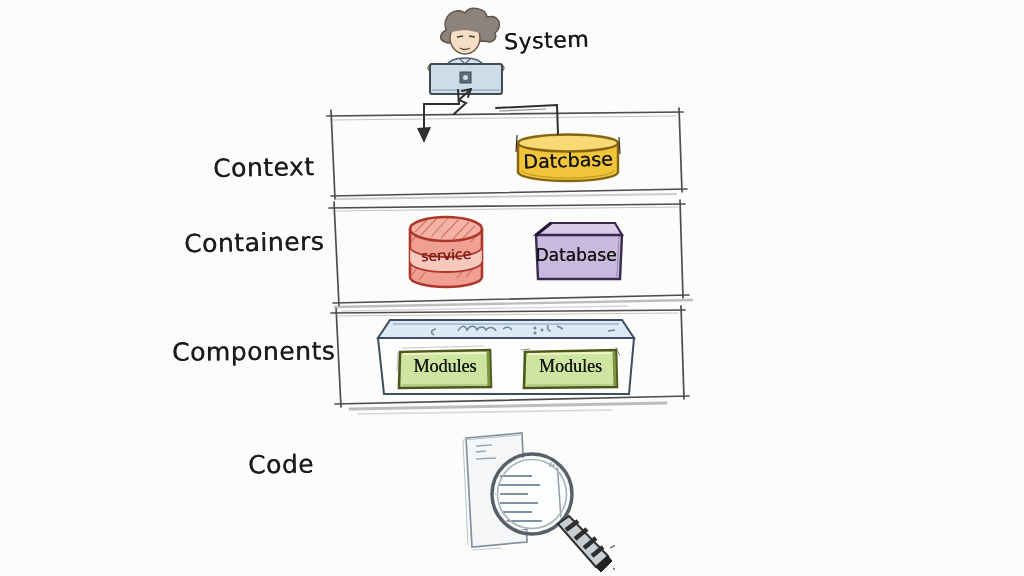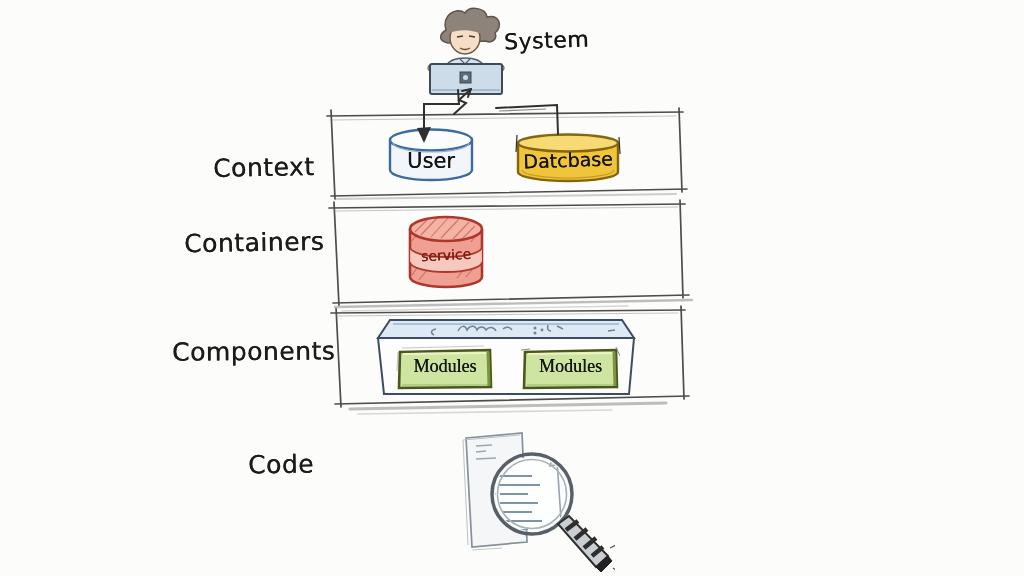--- a/index.html
+++ b/index.html
@@ -82,28 +82,20 @@
       <ellipse cx="91" cy="64" rx="5" ry="4" fill="#f6ddc6" stroke="#6b5a4a" stroke-width="1.2"></ellipse>
       <rect x="22" y="60" width="72" height="30" rx="2" fill="#ccdce9" stroke="#3e4a55" stroke-width="2"></rect>
       <path d="M24,86 L92,86" stroke="#9db0bf" stroke-width="1.4"></path>
       <rect x="52" y="68" width="11" height="11" fill="#5d6b77" stroke="#3e4a55" stroke-width="1"></rect>
       <circle cx="57.5" cy="73.5" r="2.5" fill="#ccdce9"></circle>
     </svg>
   </div>
 
   <span class="system-label" style="left:504px;top:28px">System</span>
 
-  <div class="node" style="left:382px;top:126px;width:98px;height:58px">
-    <svg width="98" height="58" viewBox="0 0 98 58">
-      <path d="M8,14 L8,44 A41,10 0 0 0 90,44 L90,14" fill="#f2f6fa" stroke="#3c6b9e" stroke-width="2.4"></path>
-      <ellipse cx="49" cy="14" rx="41" ry="10.5" fill="#fafcfe" stroke="#3c6b9e" stroke-width="2.4"></ellipse>
-      <path d="M11,17 A38,9 0 0 0 87,17" fill="none" stroke="#9ab4d0" stroke-width="1.1"></path>
-    </svg>
-    <span class="node-label lbl-user">User</span>
-  </div>
 
   <div class="node" style="left:512px;top:132px;width:112px;height:54px">
     <svg width="112" height="54" viewBox="0 0 112 54">
       <path d="M6,11 L6,40 A50,9 0 0 0 106,40 L106,11" fill="#f1c53a" stroke="#85650f" stroke-width="2.4"></path>
       <ellipse cx="56" cy="11" rx="50" ry="8.5" fill="#f7da74" stroke="#85650f" stroke-width="2.4"></ellipse>
       <path d="M10,38 A46,8 0 0 0 102,38" fill="none" stroke="#a8811d" stroke-width="1.2" opacity=".6"></path>
       <path d="M5,3 L4,20 M107,5 L108,22" stroke="#2b2b2b" stroke-width="1.2" fill="none"></path>
     </svg>
     <span class="node-label lbl-ydb">Datcbase</span>
   </div>
@@ -115,20 +107,29 @@
       <g stroke="#ad372c" stroke-width="1.1" opacity=".5" fill="none">
         <path d="M24,6 L12,18 M34,4 L18,21 M45,4 L28,23 M56,5 L38,24 M66,8 L50,25 M72,12 L60,24"></path>
         <path d="M14,54 L9,61 M24,56 L16,66 M62,54 L54,64 M72,52 L63,63 M14,20 L9,27 M74,20 L68,28"></path>
       </g>
       <path d="M7,33 A36,10 0 0 0 79,33 L79,48 A36,10 0 0 1 7,48 Z" fill="#f8d0c5" opacity=".85"></path>
       <path d="M7,33 A36,10 0 0 0 79,33 M7,48 A36,10 0 0 0 79,48" fill="none" stroke="#ad372c" stroke-width="1.8"></path>
     </svg>
     <span class="node-label lbl-service">service</span>
   </div>
 
+  <div class="node" style="left:526px;top:218px;width:100px;height:68px">
+    <svg width="100" height="68" viewBox="0 0 100 68">
+      <polygon points="10,17 25,5 89,5 96,17" fill="#d8cce7" stroke="#3a2950" stroke-width="2.2"></polygon>
+      <path d="M10,17 L96,17 L94,61 L12,61 Z" fill="#c9b9dc" stroke="#3a2950" stroke-width="2.4"></path>
+      <path d="M10,17 L25,5" stroke="#231533" stroke-width="3" fill="none"></path>
+      <path d="M93,18 L91,59" stroke="#3a2950" stroke-width="1" opacity=".35" fill="none"></path>
+    </svg>
+    <span class="node-label lbl-pdb">Database</span>
+  </div>
 
   <div class="node" style="left:372px;top:313px;width:268px;height:85px">
     <svg width="268" height="85" viewBox="0 0 268 85">
       <path d="M6,25 L262,25 L257,81 L12,81 Z" fill="#fdfdfd" stroke="#3c4d60" stroke-width="2"></path>
       <polygon points="18,7 250,7 262,25 6,25" fill="#dde9f4" stroke="#3c4d60" stroke-width="2"></polygon>
       <path d="M21,11 L247,11" stroke="#7e99b5" stroke-width="1.1" fill="none"></path>
       <g stroke="#6e8498" stroke-width="1.5" fill="none">
         <path d="M64,16 c-5,1 -6,4 -2,6"></path>
         <path d="M86,18 c3,-6 7,-6 9,-1 c3,-5 8,-5 10,0 c2,-4 7,-4 9,0 c3,-4 8,-3 10,1 m7,-2 c3,-3 7,-2 9,1"></path>
         <path d="M176,12 c-1,4 0,6 3,6 m6,-5 l6,3"></path>

